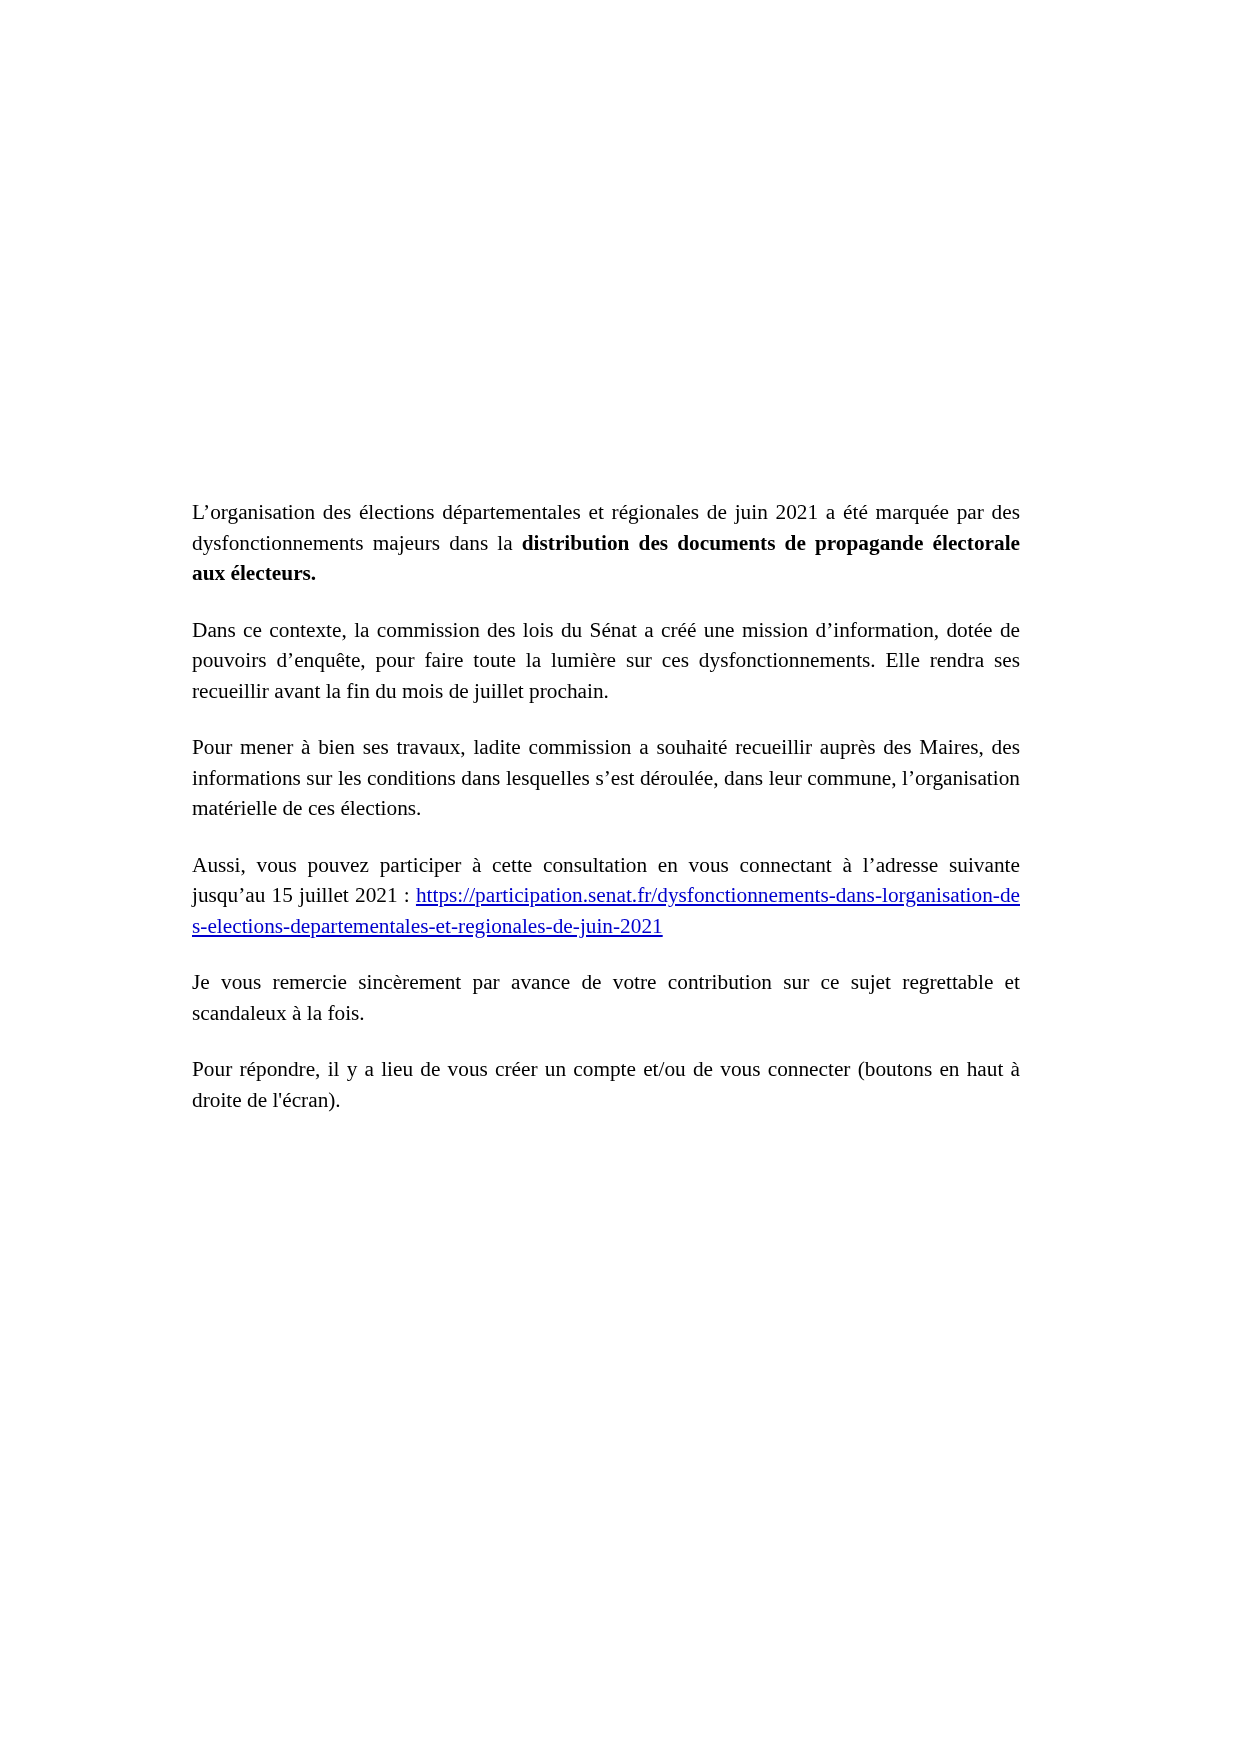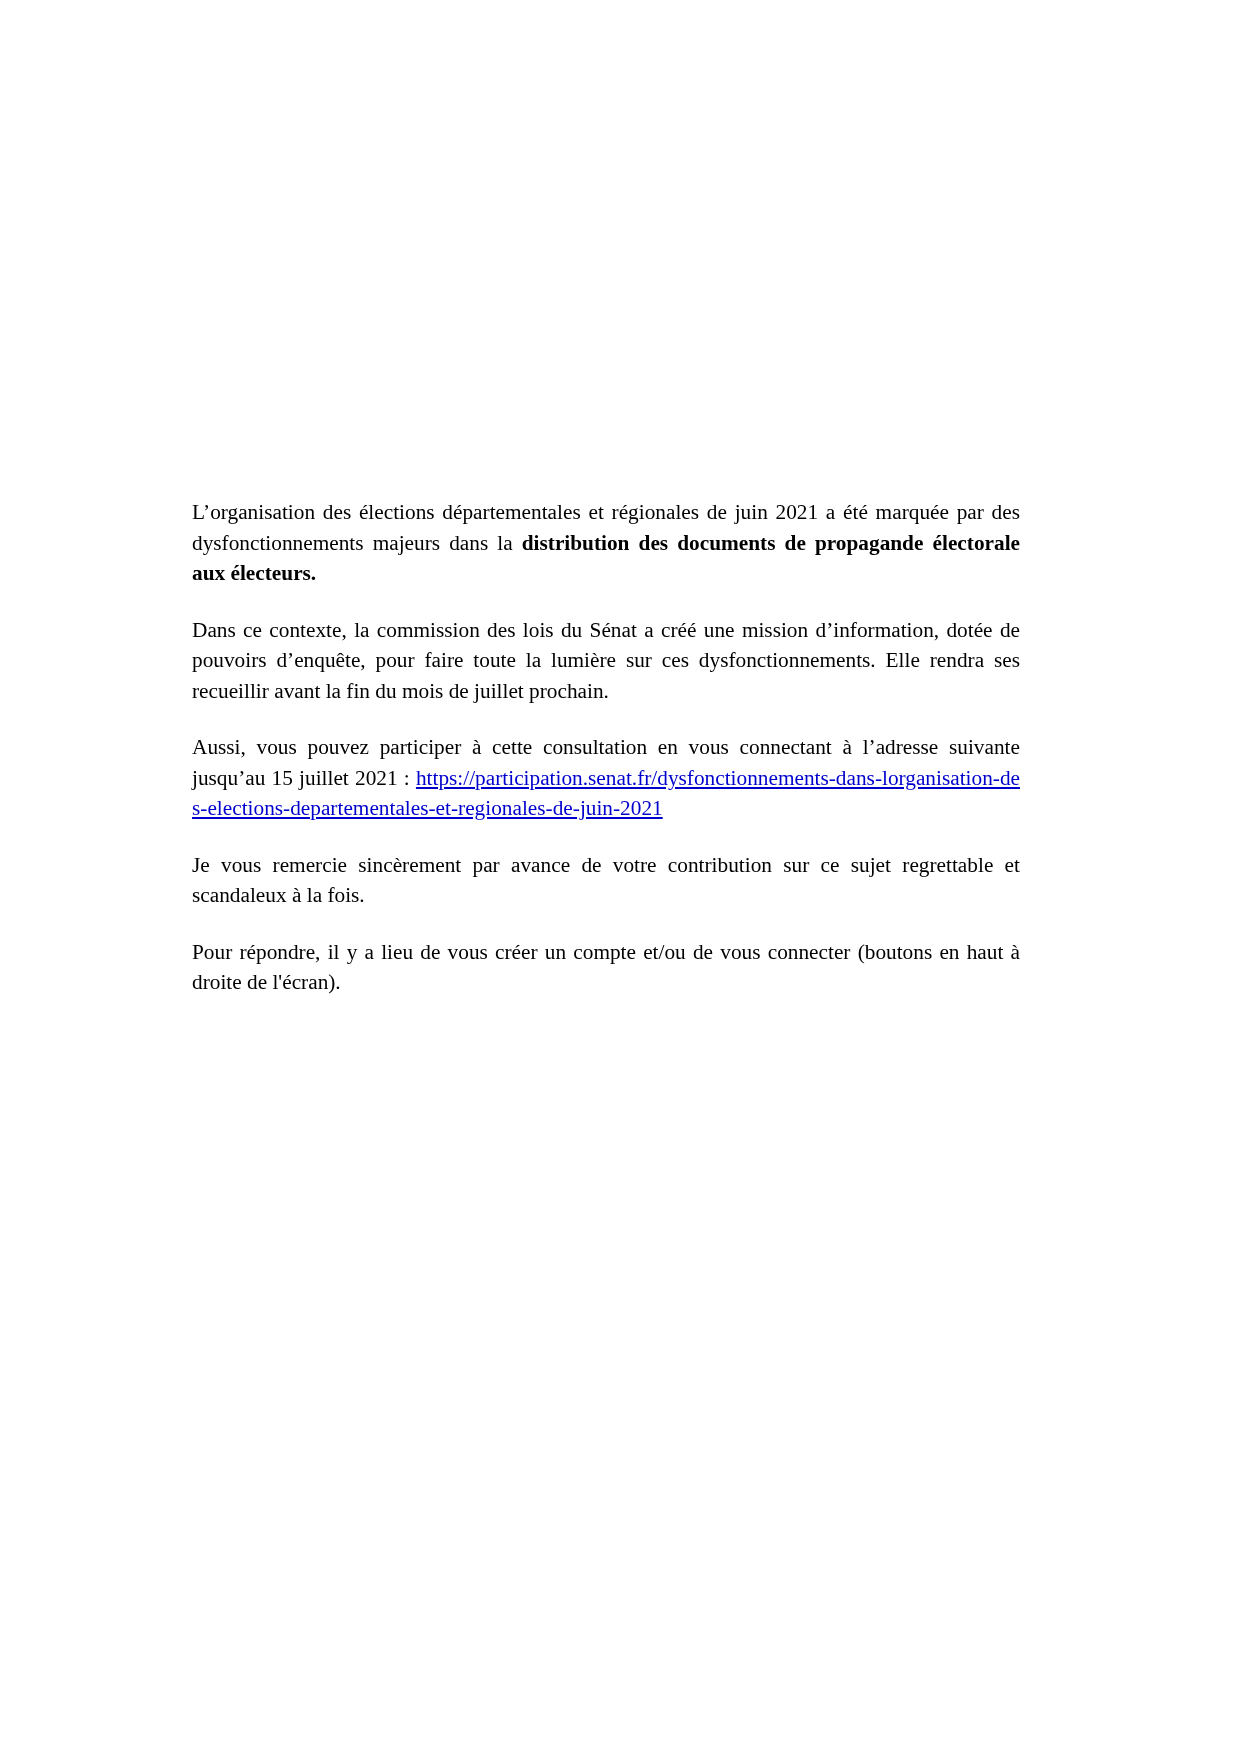--- a/index.html
+++ b/index.html
@@ -85,20 +85,21 @@
 
 <div class="page">
 
 
   <div class="body-area">
 
     <p class="para"><span>L’organisation des élections départementales et régionales de juin 2021 a été marquée par des dysfonctionnements majeurs dans la </span><span class="b">distribution des documents de propagande électorale aux électeurs.</span></p>
 
     <p class="para">Dans ce contexte, la commission des lois du Sénat a créé une mission d’information, dotée de pouvoirs d’enquête, pour faire toute la lumière sur ces dysfonctionnements. Elle rendra ses recueillir avant la fin du mois de juillet prochain.</p>
 
+    <p class="para">Pour mener à bien ses travaux, ladite commission a souhaité recueillir auprès des Maires, des informations sur les conditions dans lesquelles s’est déroulée, dans leur commune, l’organisation matérielle de ces élections.</p>
 
     <p class="para p-link"><span>Aussi, vous pouvez participer à cette consultation en vous connectant à l’adresse suivante jusqu’au 15 juillet 2021 : </span><span class="doc-link">https://participation.senat.fr/dysfonctionnements-dans-lorganisation-des-elections-departementales-et-regionales-de-juin-2021</span></p>
 
     <p class="para">Je vous remercie sincèrement par avance de votre contribution sur ce sujet regrettable et scandaleux à la fois.</p>
 
     <p class="para">Pour répondre, il y a lieu de vous créer un compte et/ou de vous connecter (boutons en haut à droite de l'écran).</p>
 
   </div>
 </div>
 

